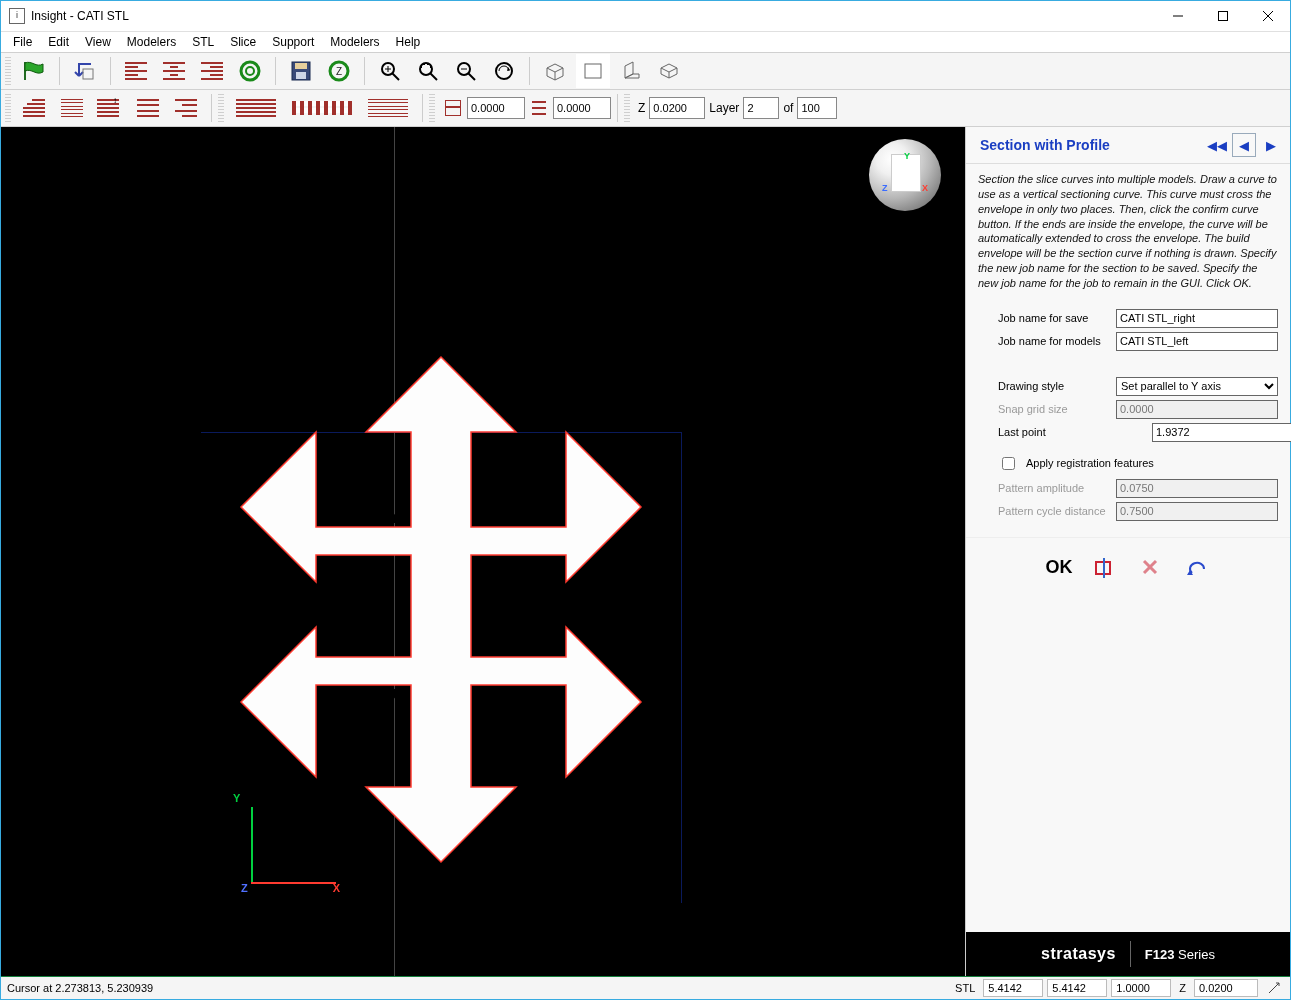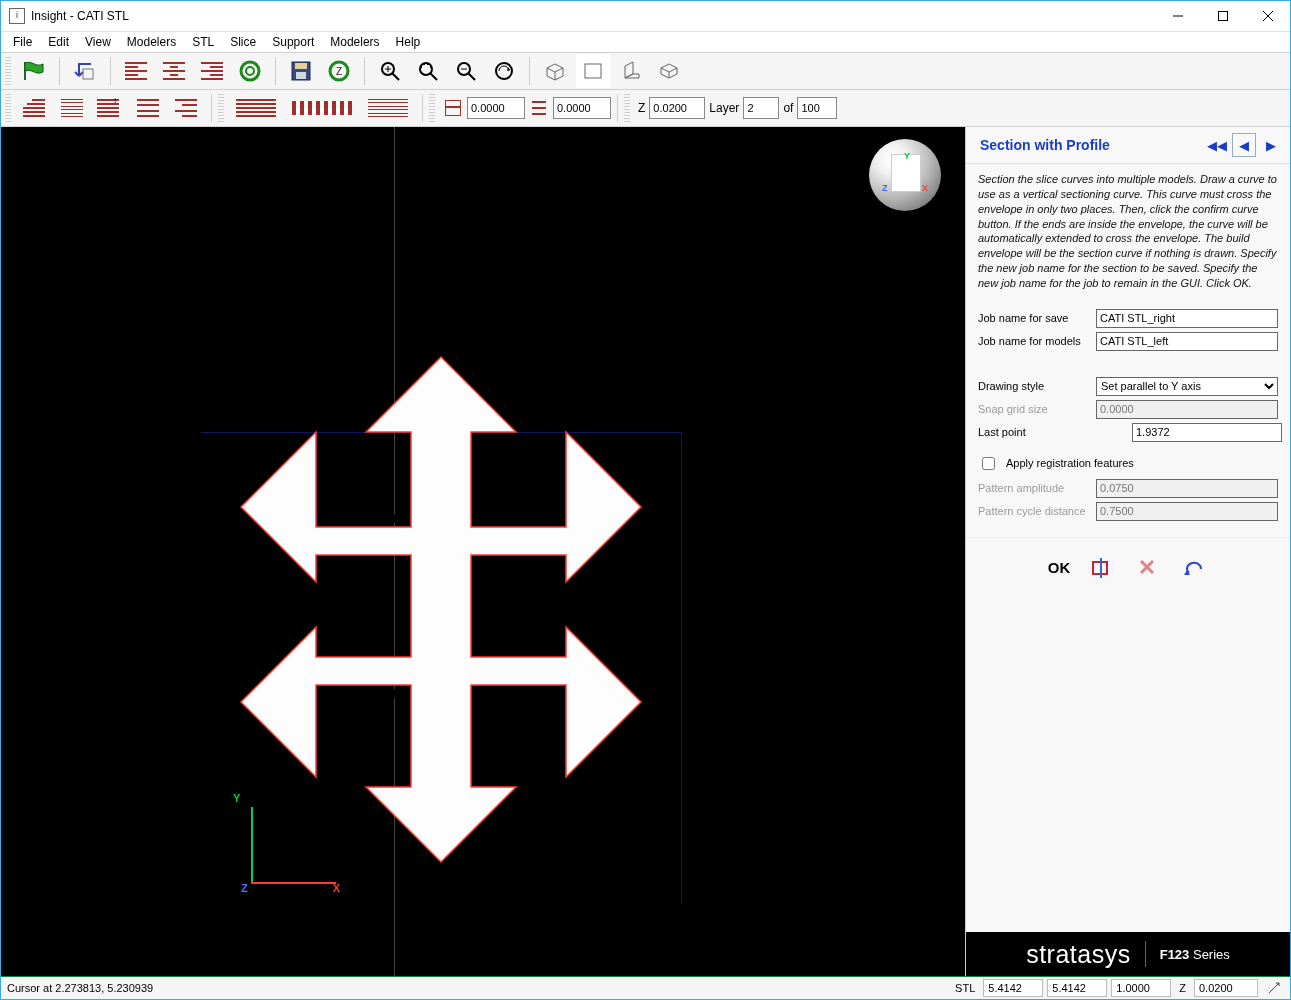--- a/index.html
+++ b/index.html
@@ -43,36 +43,36 @@
   .axes .axx{position:absolute;left:18px;top:90px;width:85px;height:2px;background:#ff3b30;}
   .shape{position:absolute;left:160px;top:200px;}
   .guide-v{position:absolute;left:393px;top:0;width:1px;height:100%;background:#444;}
   .guide-box{position:absolute;left:200px;top:305px;width:480px;height:470px;border:1px solid #0a1a5c;border-left:none;border-bottom:none;pointer-events:none;}
   
   .panel{width:324px;background:#f8f8f8;display:flex;flex-direction:column;font-size:11px;}
   .panel-head{display:flex;align-items:center;padding:6px 8px 6px 14px;border-bottom:1px solid #ddd;}
   .panel-title{color:#1a3ec2;font-weight:bold;font-size:14px;flex:1;}
   .navbtn{width:22px;height:22px;margin-left:4px;display:flex;align-items:center;justify-content:center;color:#1a3ec2;font-size:13px;}
   .panel-desc{padding:8px 12px 10px;line-height:1.35;color:#111;font-style:italic;}
-  .form{padding:4px 12px;}
+  .form{padding:4px 12px;margin-left:20px;}
   .row{display:flex;align-items:center;margin:4px 0;}
   .row label{flex:0 0 118px;}
   .row .inp{flex:1;border:1px solid #666;height:17px;padding:0 3px;font-size:11px;background:#fff;}
   .row .inp.ro{background:#f0f0f0;color:#777;}
   .sel{flex:1;height:19px;border:1px solid #666;font-size:11px;background:#fff;}
   .row.disabled{color:#9a9a9a;}
   .twocol{display:flex;gap:4px;flex:1;padding-left:36px;}
   .twocol .inp{flex:1;}
   .chk{display:flex;align-items:center;gap:8px;margin:12px 0 6px;}
   .chk input{width:13px;height:13px;}
   .okrow{display:flex;align-items:center;justify-content:center;gap:18px;padding:18px 0 10px;border-top:1px solid #eee;margin-top:8px;}
-  .okrow .ok{font-weight:bold;font-size:15px;}
+  .okrow .ok{font-weight:bold;font-size:18px;}
   .okrow .ib{width:28px;height:24px;display:flex;align-items:center;justify-content:center;}
   .brand{margin-top:auto;background:#000;color:#fff;height:44px;display:flex;align-items:center;justify-content:center;gap:14px;font-family:Arial;}
-  .brand .s1{font-size:25px;font-weight:normal;letter-spacing:.5px;}
+  .brand .s1{font-size:16px;font-weight:bold;letter-spacing:.5px;}
   .brand .s2{font-size:13px;text-align:center;}
   .brand .s2 b{color:#fff;}
   .brand .bar{width:1px;height:26px;background:#666;}
   
   .status{height:22px;border-top:1px solid #15803d;display:flex;align-items:center;font-size:11px;background:#f5f5f5;}
   .status .cell{border:1px solid #bbb;height:16px;margin:0 2px;padding:0 4px;display:flex;align-items:center;background:#fff;}
   .status .lbl{margin:0 6px;}
   
   svg{display:block;}
 </style>

